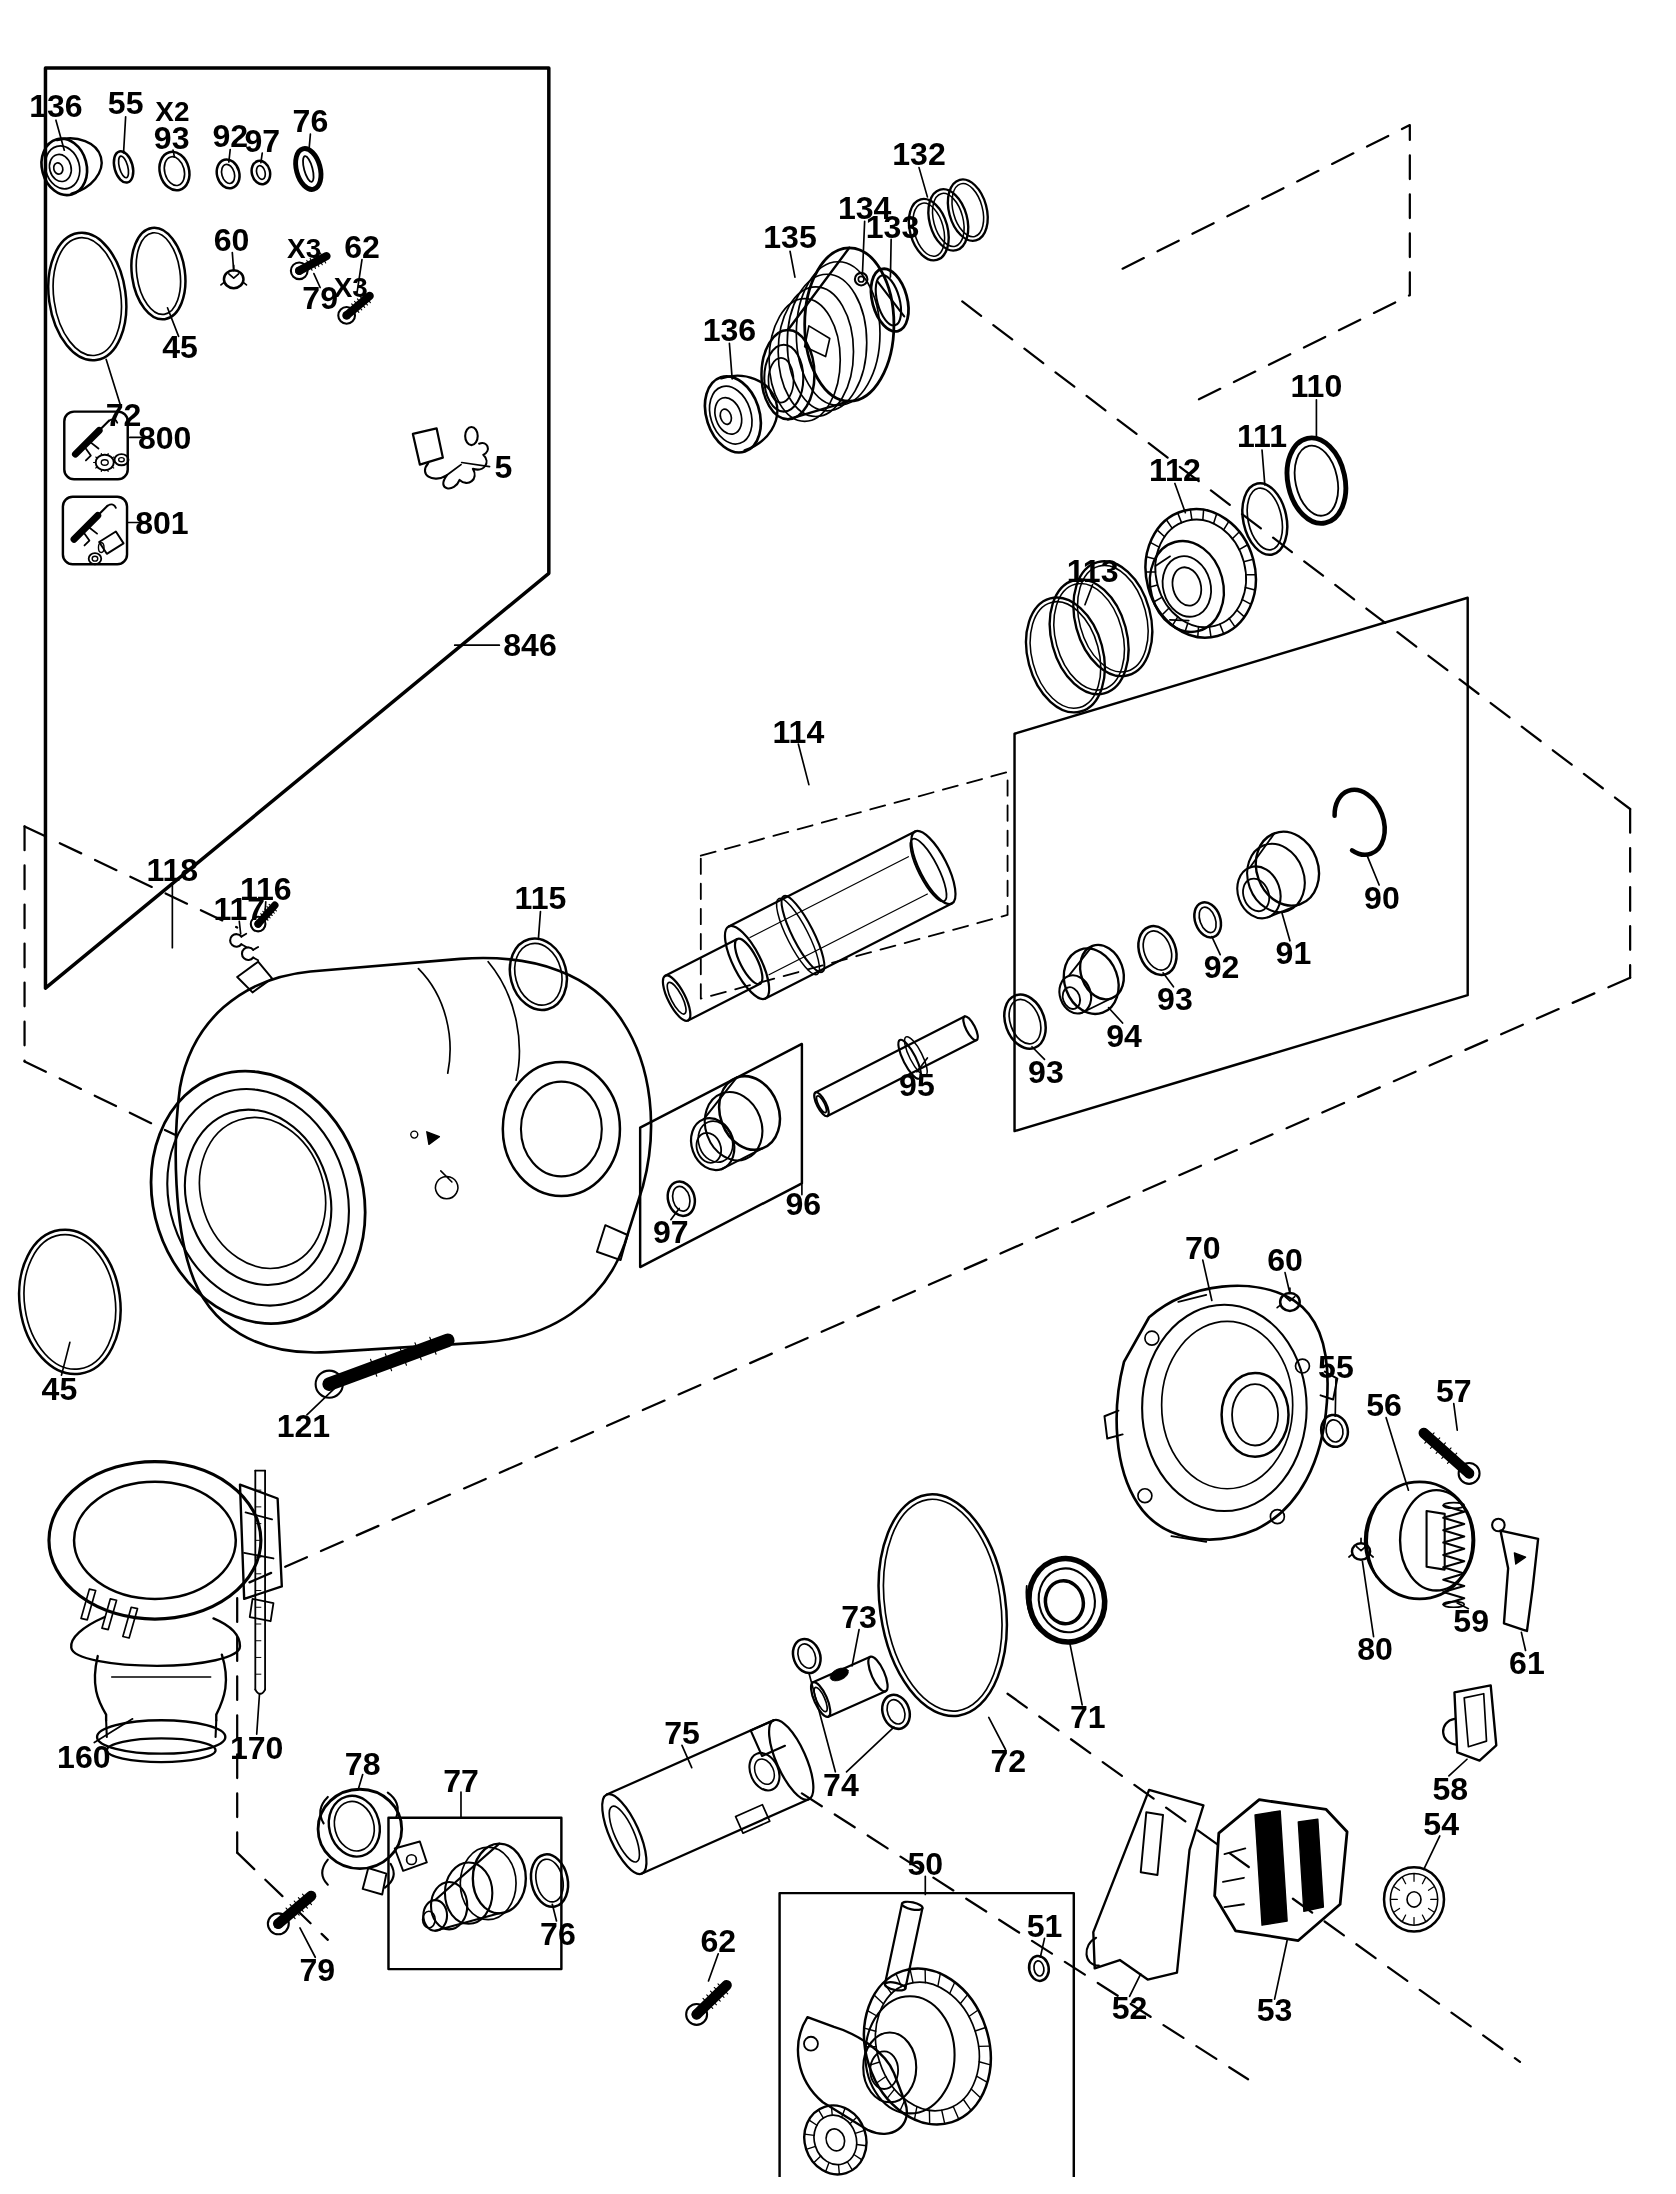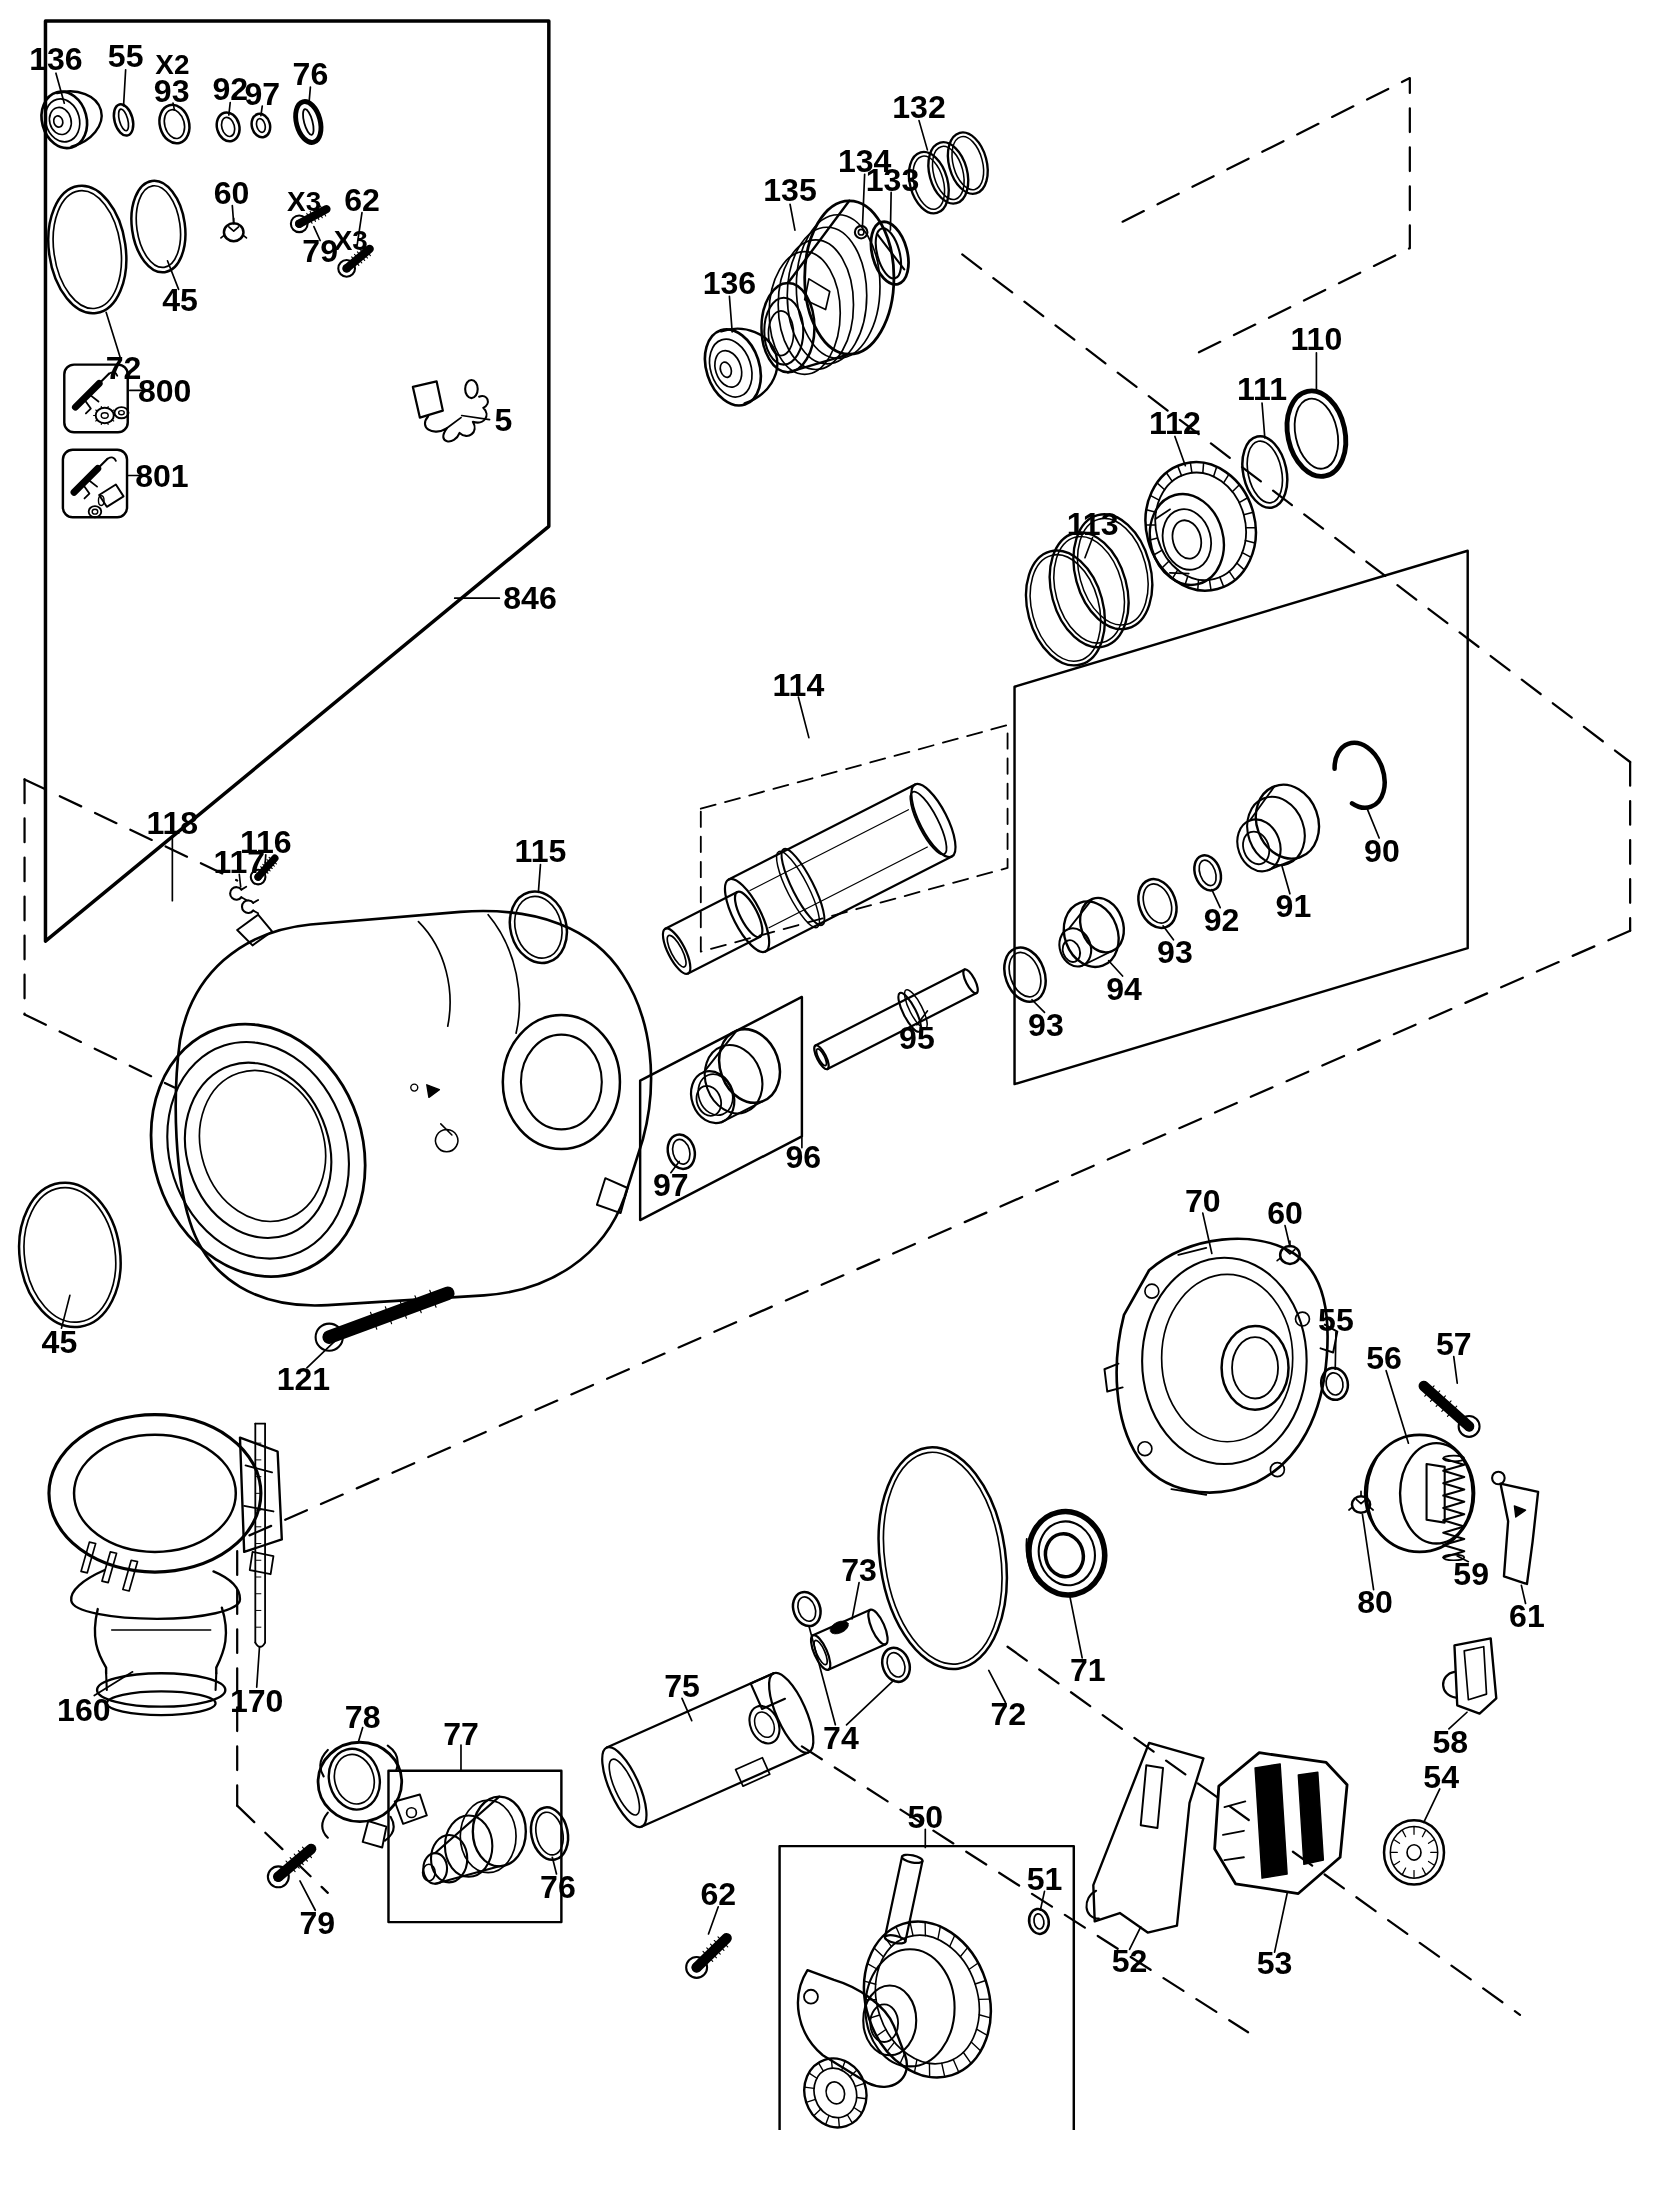--- a/index.html
+++ b/index.html
@@ -1,17 +1,17 @@
 <!DOCTYPE html>
 <html style="font-size:11px"><head>
 <meta charset="utf-8">
 <style>
   html,body{margin:0;padding:0;background:#fff;}
   .stage{position:relative;width:1677px;height:2130px;background:#ffffff;overflow:hidden;
-         font-family:"Liberation Sans", sans-serif;}
+         font-family:"Liberation Sans", sans-serif;margin-top:47px;}
   svg{position:absolute;left:0;top:0;}
   svg *{vector-effect:none;}
   .lbl{font-family:"Liberation Sans", sans-serif;font-weight:700;fill:#000;}
 </style>
 </head>
 <body>
 
 <div class="stage">
   <svg id="diagram" width="1677" height="2194" viewBox="0 0 2405 3147">
       <g stroke="#000" fill="none" stroke-linecap="round" stroke-linejoin="round">

